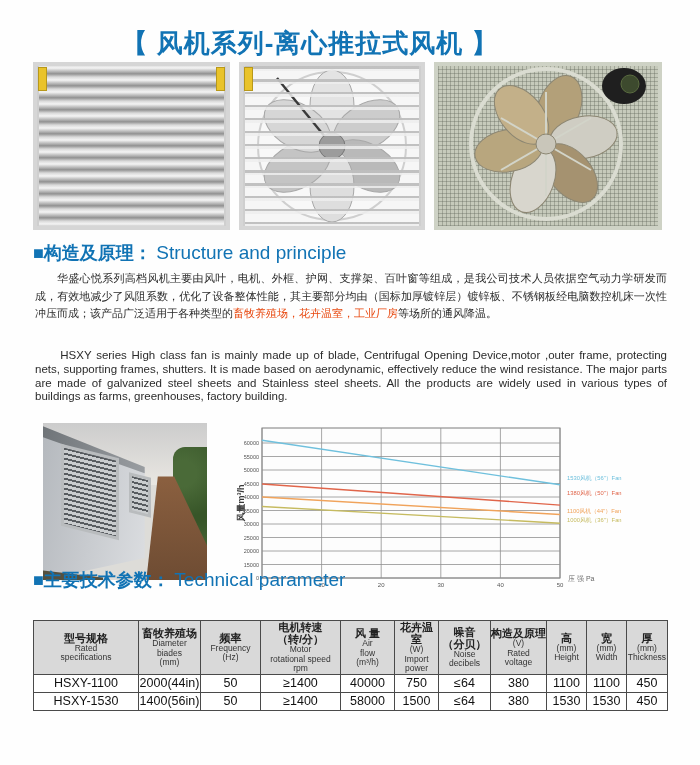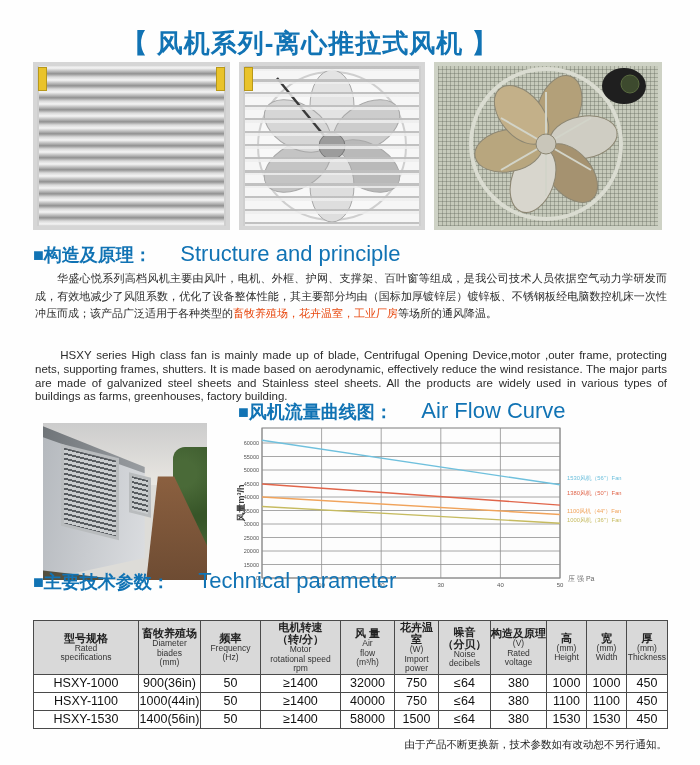--- a/index.html
+++ b/index.html
@@ -21,21 +21,21 @@
   .prod2 .slats{position:absolute;inset:4px;background:
      repeating-linear-gradient(180deg,rgba(190,190,190,.95) 0 2.5px,rgba(238,238,238,.85) 2.5px 5px,rgba(255,255,255,0) 5px 13px);}
   .prod3{width:228px;background:
      repeating-linear-gradient(0deg,rgba(92,98,86,.35) 0 1px,transparent 1px 4px),
      repeating-linear-gradient(90deg,rgba(92,98,86,.35) 0 1px,transparent 1px 4px),#c6cabb;}
   .prod3 .prod-frame{border-color:#ced2c5;}
   .prod svg{position:absolute;inset:0;}
   
   .sec-head{position:absolute;white-space:nowrap;}
   .sec-head .zh{font-size:18px;font-weight:bold;color:#1173b4;margin-top:16px;}
-  .sec-head .en{font-size:22px;color:#1173b4;margin-left:24px;}
+  .sec-head .en{font-size:19px;color:#1173b4;}
   .sec1{top:241px;left:33px;}
   .sec2{top:398px;left:238px;}
   .sec3{top:568px;left:33px;}
   
   .para-zh{position:absolute;top:270px;left:35px;width:632px;font-size:11px;line-height:17.5px;
     text-indent:2em;color:#2b2b2b;text-align:justify;}
   .para-zh .red{color:#e8480f;}
   .para-en{position:absolute;top:349px;left:35px;width:632px;font-size:11.5px;line-height:13.8px;
     text-indent:2.2em;color:#2b2b2b;text-align:justify;}
   
@@ -157,24 +157,20 @@
 
   <div class="sec-head sec1">
     <span class="zh">■构造及原理：</span>
     <span class="en">Structure and principle</span>
   </div>
 
   <div class="para-zh"><span>华盛心悦系列高档风机主要由风叶，电机、外框、护网、支撑架、百叶窗等组成，是我公司技术人员依据空气动力学研发而成，有效地减少了风阻系数，优化了设备整体性能，其主要部分均由（国标加厚镀锌层）镀锌板、不锈钢板经电脑数控机床一次性冲压而成；该产品广泛适用于各种类型的</span><span class="red">畜牧养殖场，花卉温室，工业厂房</span><span>等场所的通风降温。</span></div>
 
   <div class="para-en">HSXY series High class fan is mainly made up of blade, Centrifugal Opening Device,motor ,outer frame, protecting nets, supporting frames, shutters. It is made based on aerodynamic, effectively reduce the wind resistance. The major parts are made of galvanized steel sheets and Stainless steel sheets. All the products are widely used in various types of buildings as farms, greenhouses, factory building.</div>
 
-  <div class="sec-head sec2">
-    <span class="zh">■风机流量曲线图：</span>
-    <span class="en">Air Flow Curve</span>
-  </div>
 
   <div class="photo">
     <div class="sky"></div>
     <div class="bushes"></div>
     <div class="path"></div>
     <div class="wall"></div>
     <div class="roof"></div>
     <div class="fanpanel fp1"></div>
     <div class="fanpanel fp2"></div>
     <div class="ground"></div>
@@ -310,35 +306,22 @@
           </th>
           <th>
             <div class="th-zh">厚</div>
             <div class="th-en">(mm)
 Thickness</div>
           </th>
         </tr>
       </thead>
       <tbody>
         <tr>
-          <td>HSXY-1000</td>
-          <td>900(36in)</td>
-          <td>50</td>
-          <td>≥1400</td>
-          <td>32000</td>
-          <td>750</td>
-          <td>≤64</td>
-          <td>380</td>
-          <td>1000</td>
-          <td>1000</td>
-          <td>450</td>
-        </tr>
-        <tr>
           <td>HSXY-1100</td>
-          <td>1000(44in)</td>
+          <td>2000(44in)</td>
           <td>50</td>
           <td>≥1400</td>
           <td>40000</td>
           <td>750</td>
           <td>≤64</td>
           <td>380</td>
           <td>1100</td>
           <td>1100</td>
           <td>450</td>
         </tr>
@@ -351,14 +334,13 @@
           <td>1500</td>
           <td>≤64</td>
           <td>380</td>
           <td>1530</td>
           <td>1530</td>
           <td>450</td>
         </tr>
       </tbody>
     </table>
 
-  <div class="footnote">由于产品不断更换新，技术参数如有改动恕不另行通知。</div>
 </div>
 
 </body></html>

